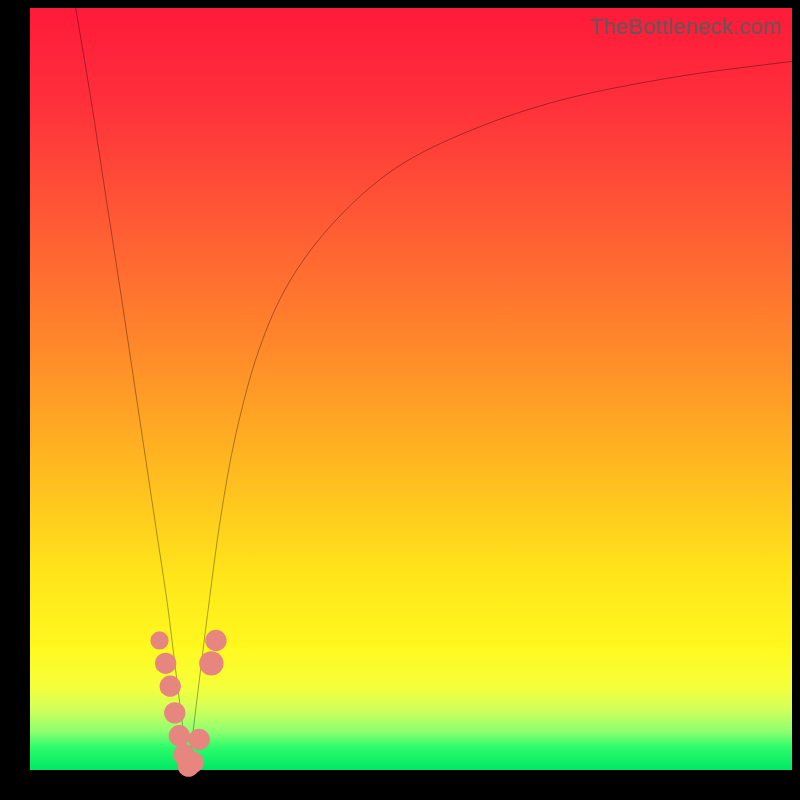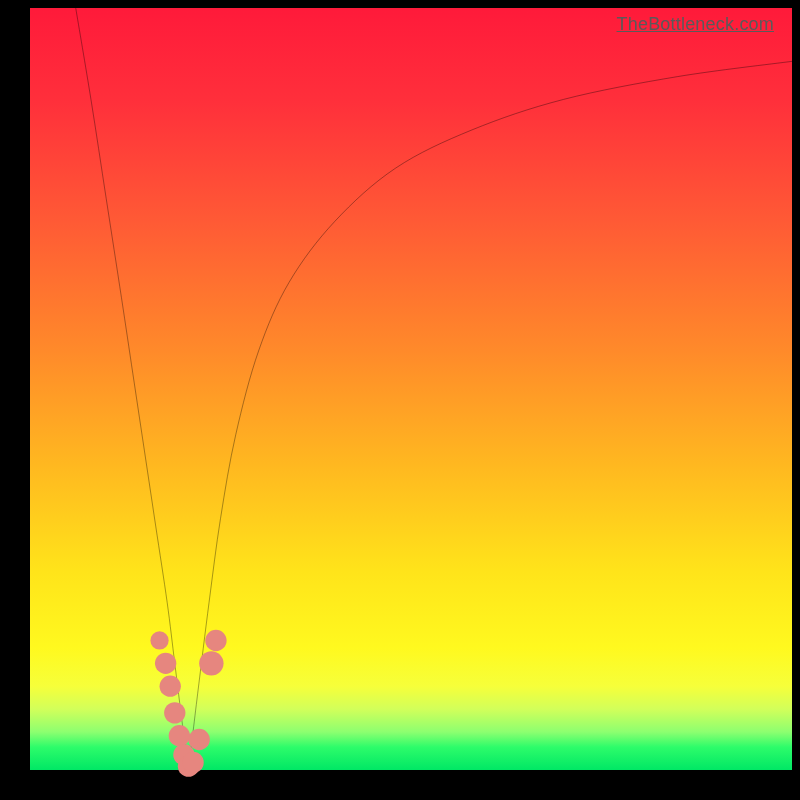--- a/index.html
+++ b/index.html
@@ -36,27 +36,26 @@
       #f6ff3a 89%,
       #d2ff5a 92%,
       #8dff70 95%,
       #2dfc6a 97%,
       #00e765 100%
     );
   }
   .watermark {
     position: absolute;
     top: 6px;
-    right: 18px;
+    right: 10px;
     color: #5a5a5a;
-    font-size: 18px;
+    font-size: 22px;
     letter-spacing: 0.2px;
     pointer-events: none;
     user-select: none;
-    text-decoration: underline;
   }
   svg.curve-layer {
     position: absolute;
     left: 0;
     top: 0;
     width: 762px;
     height: 762px;
     overflow: visible;
   }
 </style>

